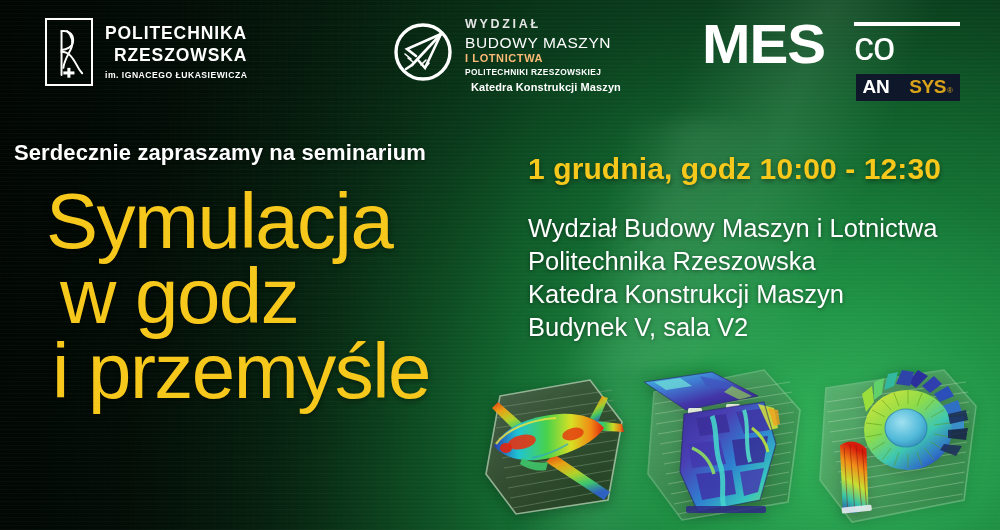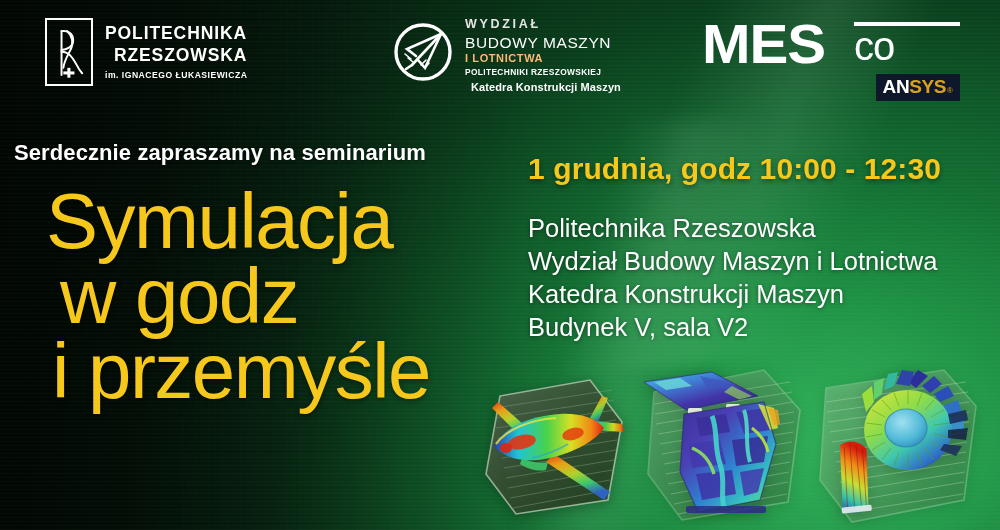--- a/index.html
+++ b/index.html
@@ -103,21 +103,21 @@
     font-size:40px;color:#fff;letter-spacing:-1px;line-height:1;
     font-family:"Liberation Sans", sans-serif;font-weight:500;
   }
   .mesco-bar{position:absolute;left:152px;top:2px;width:106px;height:4px;background:#fff;}
   .ansys-box{
     position:absolute;right:4px;top:54px;
     background:#0f172a;padding:2px 7px 3px 7px;
     display:flex;align-items:baseline;justify-content:flex-end;
   }
   .ansys-an{color:#fff;font-weight:bold;font-size:19px;letter-spacing:-.4px;font-family:"Liberation Sans", sans-serif;}
-  .ansys-sys{color:#d8a21a;font-weight:bold;font-size:19px;letter-spacing:-.4px;font-family:"Liberation Sans", sans-serif;}
+  .ansys-sys{color:#d8a21a;font-weight:bold;font-size:19px;letter-spacing:-.4px;font-family:"Liberation Sans", sans-serif;padding-left:20px;}
   .ansys-tm{color:#d8a21a;font-size:8px;margin-left:1px;}
 
   
   .invite{
     position:absolute;left:14px;top:140px;
     color:#ffffff;font-weight:bold;font-size:22px;letter-spacing:.1px;
     text-shadow:0 1px 3px rgba(0,0,0,.65);
   }
   .headline{
     position:absolute;left:46px;top:184px;width:440px;
@@ -233,22 +233,22 @@
 
   <div class="headline">
     <span class="hl hl1">Symulacja</span>
     <span class="hl hl2">w godz</span>
     <span class="hl hl3">i przemyśle</span>
   </div>
 
   <div class="when">1 grudnia, godz 10:00 - 12:30</div>
 
   <div class="where">
+    <span>Wydział Budowy Maszyn i Lotnictwa</span>
     <span>Politechnika Rzeszowska</span>
-    <span>Wydział Budowy Maszyn i Lotnictwa</span>
     <span>Katedra Konstrukcji Maszyn</span>
     <span>Budynek V, sala V2</span>
   </div>
 
   <div class="sims">
 
     <div class="sim sim1">
       <svg viewBox="0 0 176 178">
         <defs>
           <linearGradient id="plate1" x1="0" y1="0" x2="1" y2="1">

